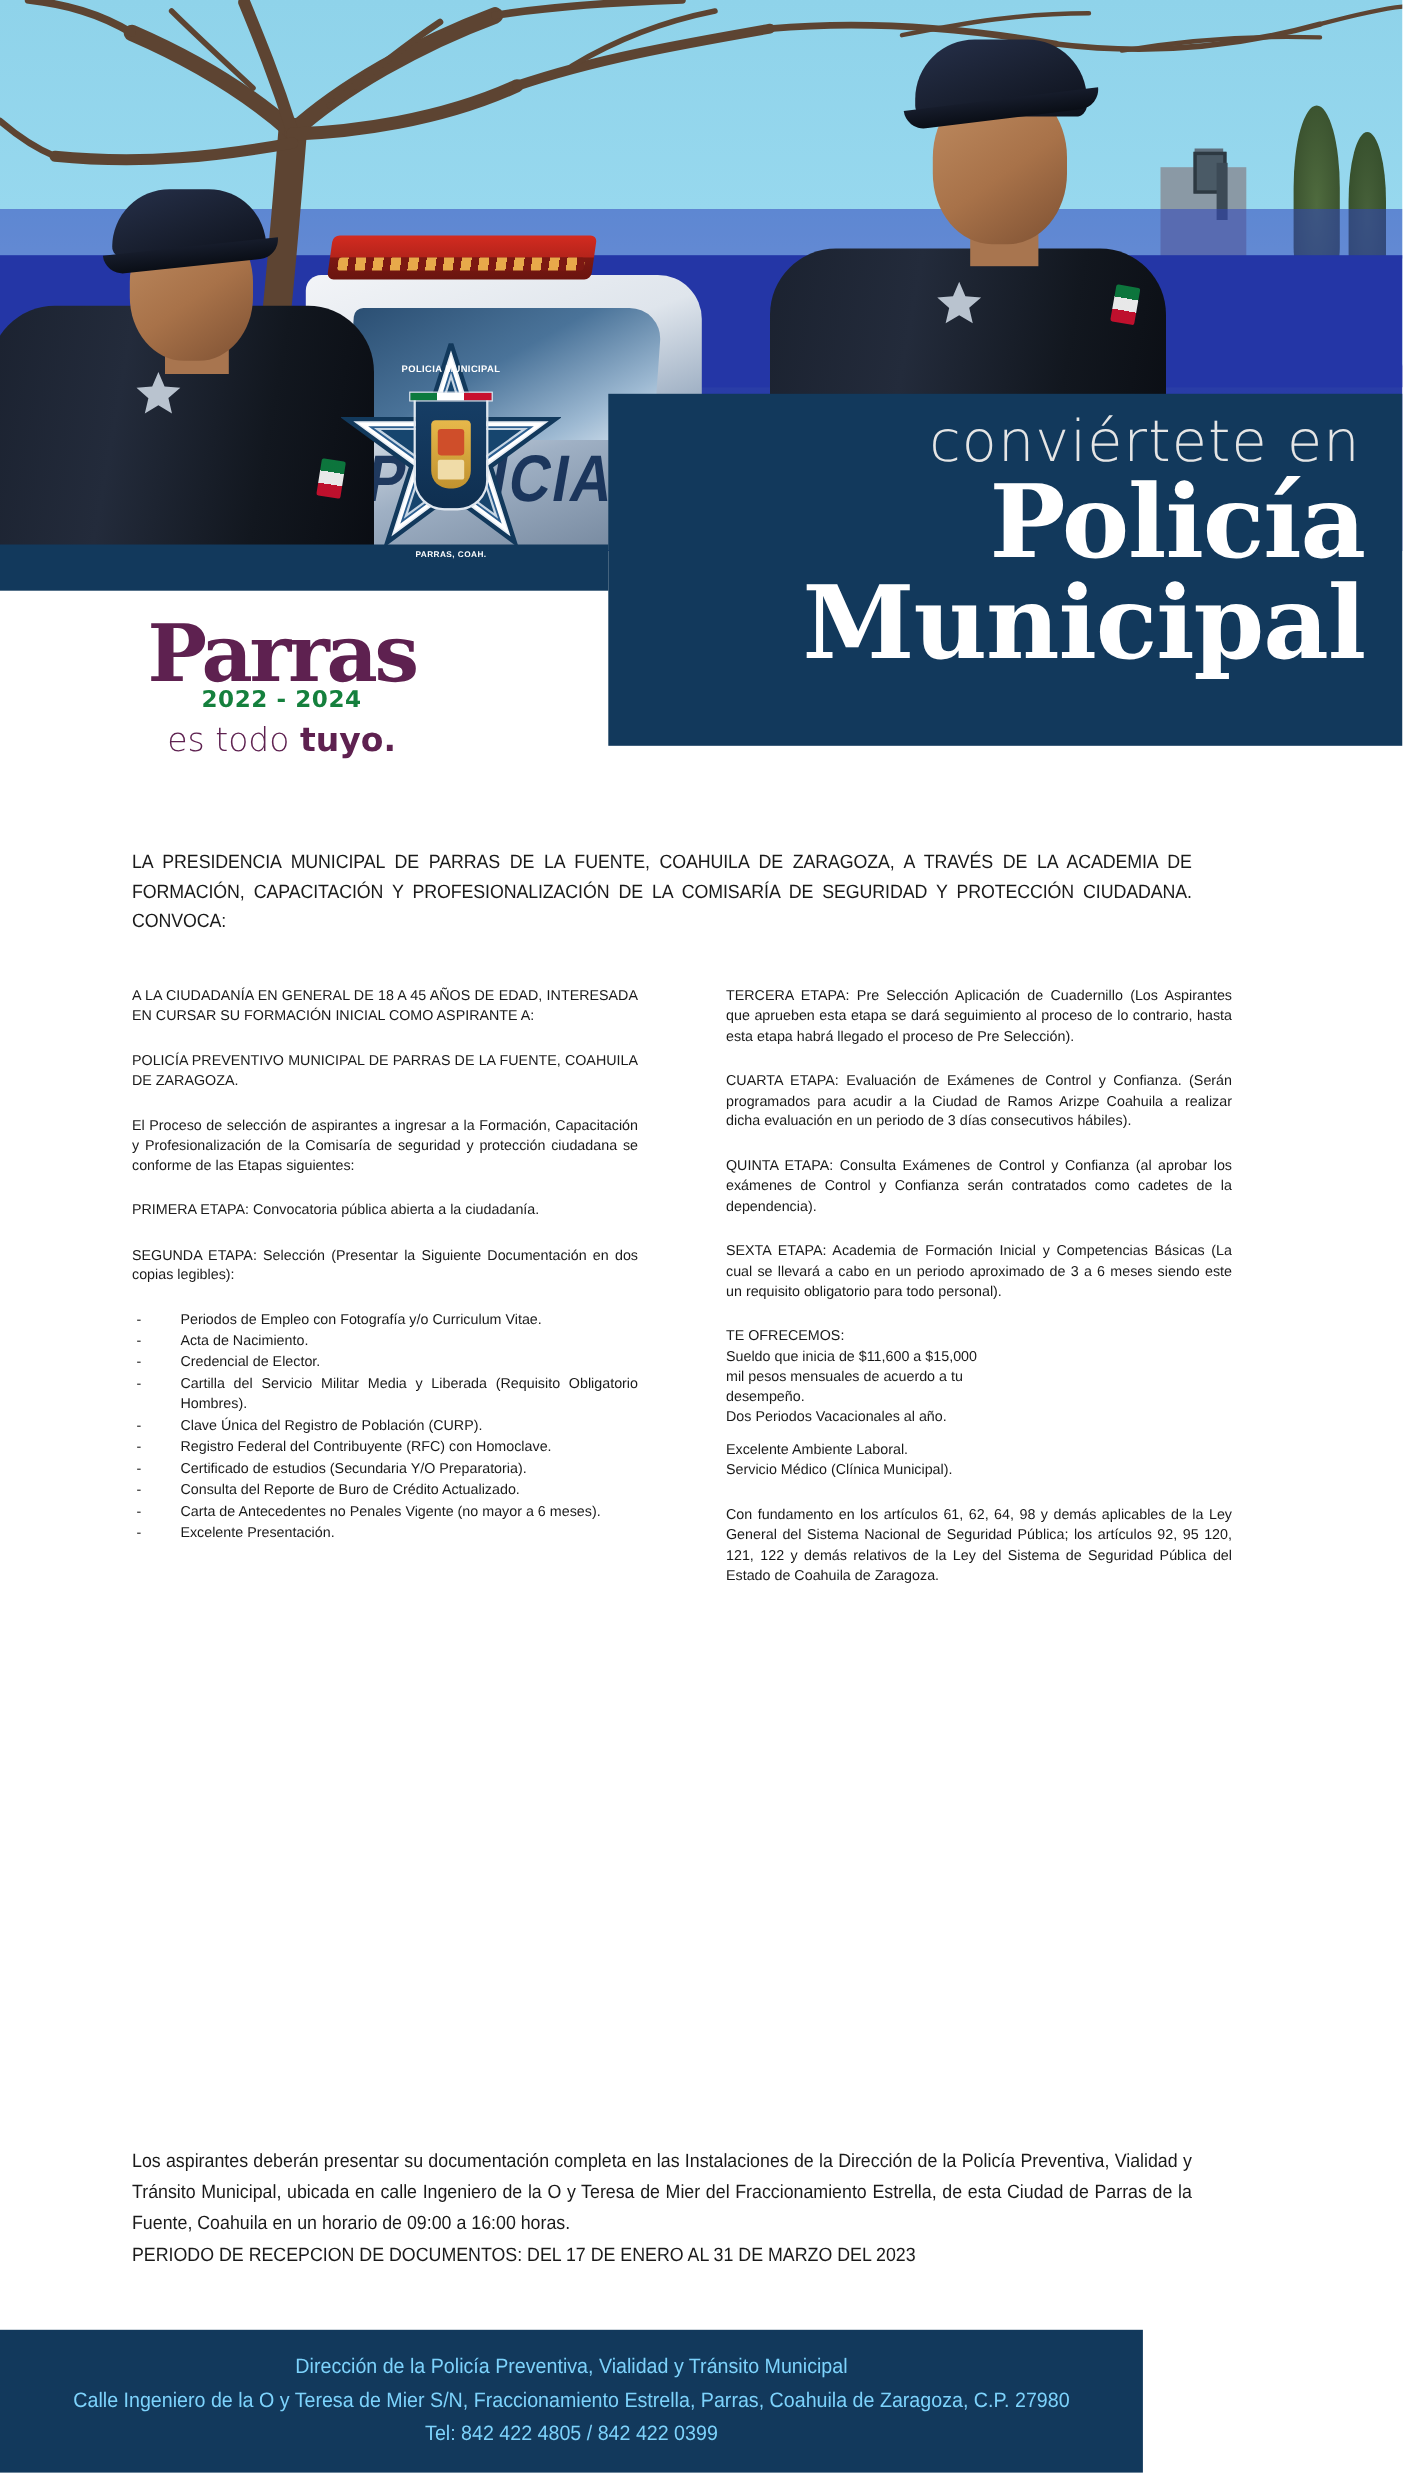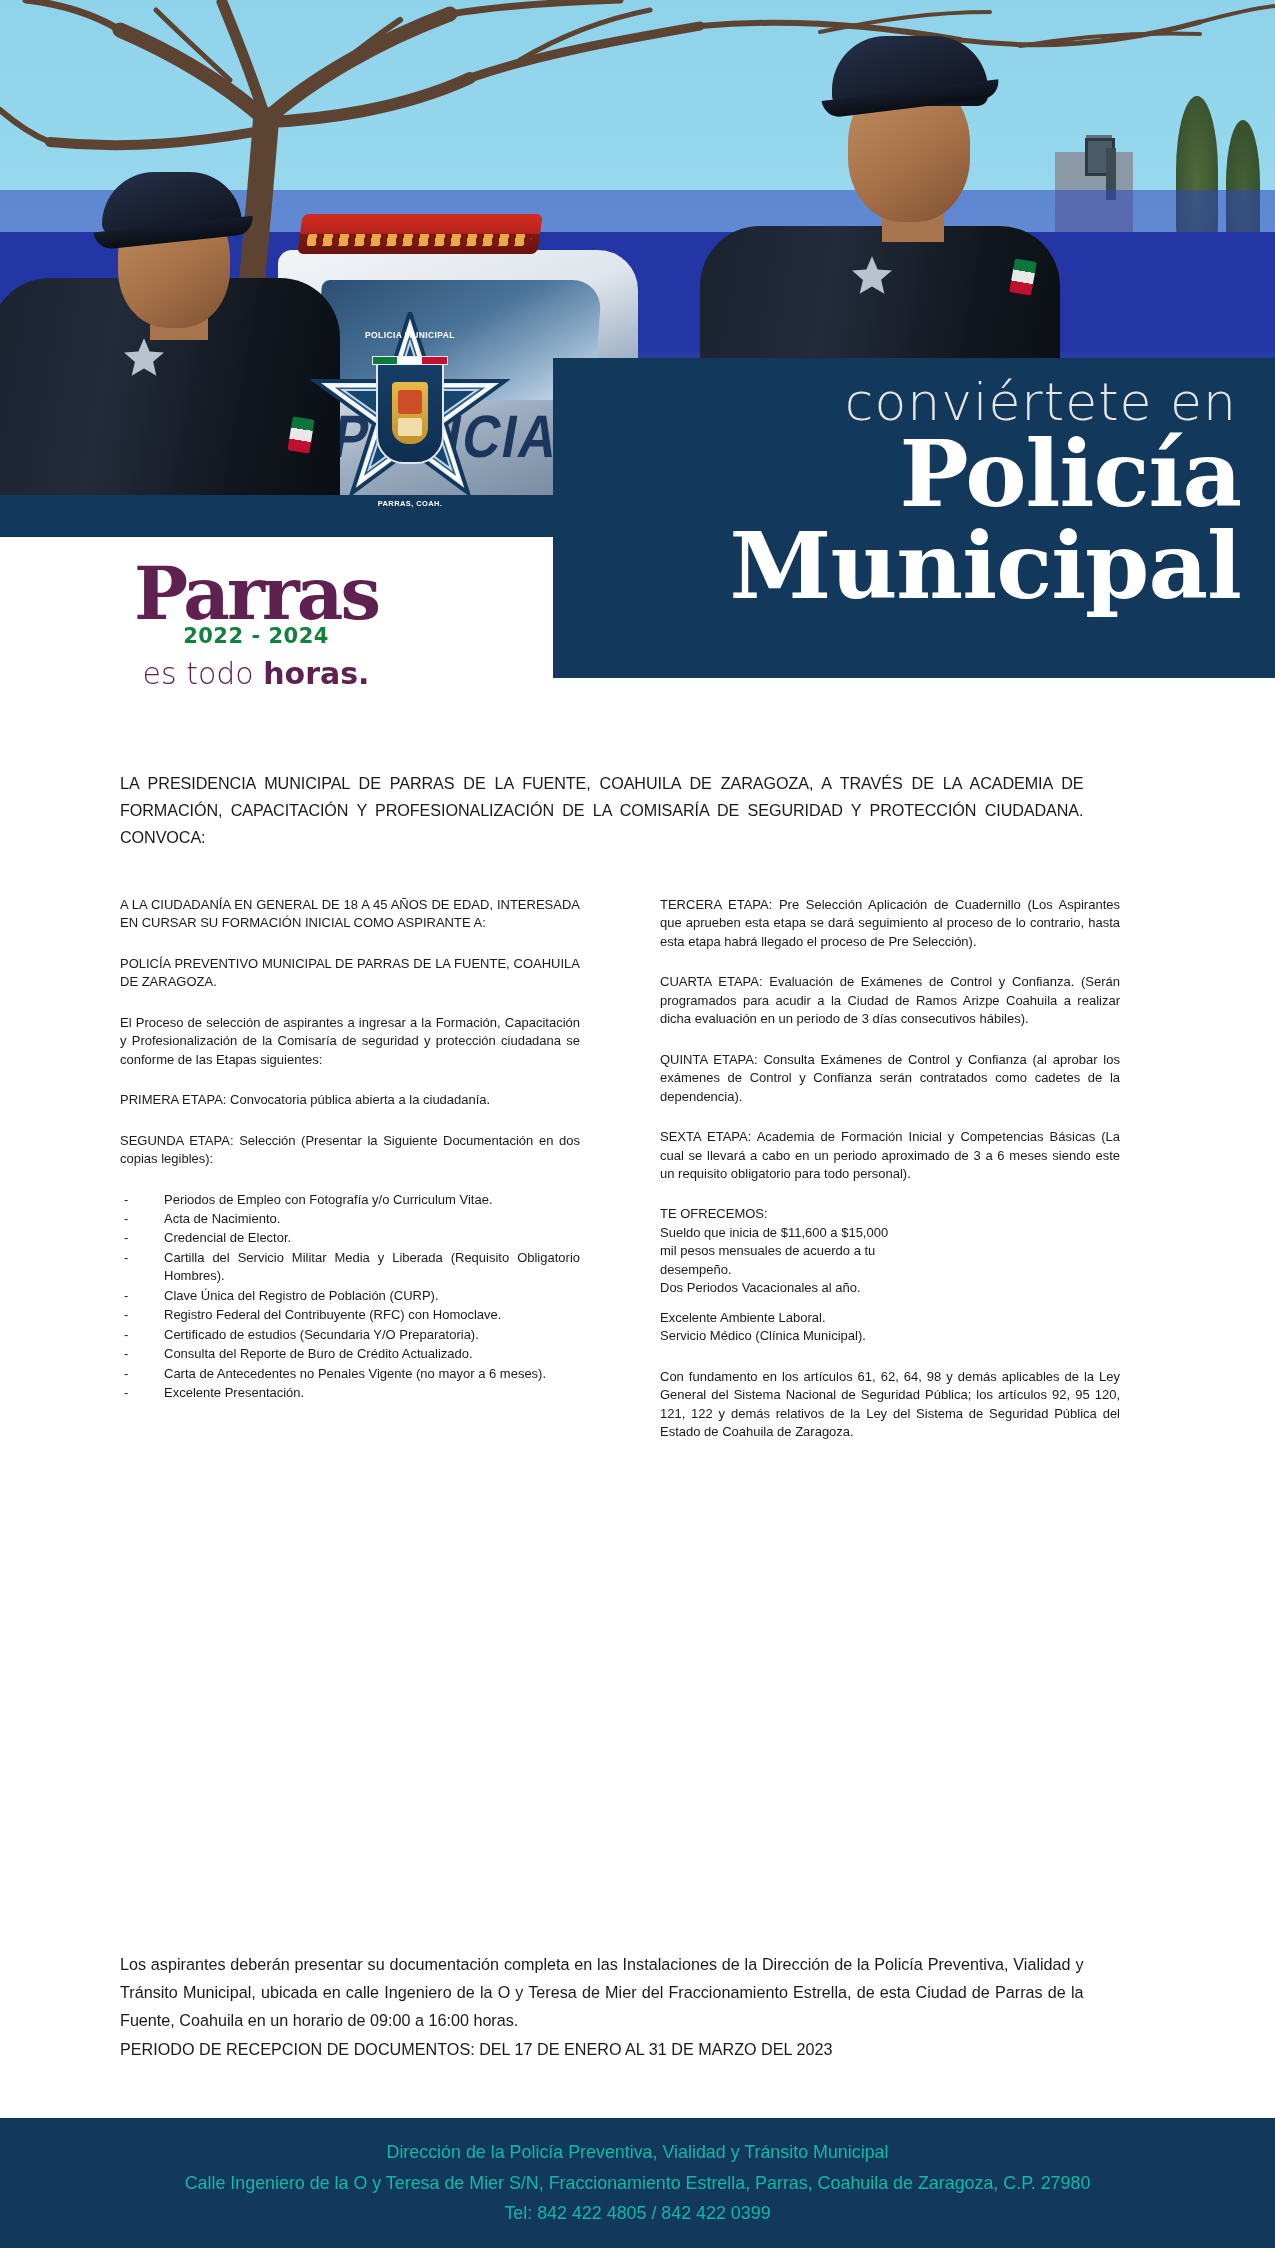--- a/index.html
+++ b/index.html
@@ -170,22 +170,22 @@
   .bottom-note {
     position:absolute; left:120px; top:1950px; width:1036px;
     font-family:"Liberation Sans Narrow","Liberation Sans",sans-serif;
     font-size:17.4px; line-height:1.62; text-align:justify;
     transform:scaleX(.93); transform-origin:left top;
   }
   .bottom-note .nojust { text-align:left; }
 
   
   .footer {
-    position:absolute; left:0; bottom:0; width:1275px; height:130px;
-    background:#12395c; color:#14b8a6; text-align:center;
+    position:absolute; left:0; bottom:0; width:1039px; height:130px;
+    background:#12395c; color:#7dd3fc; text-align:center;
     display:flex; flex-direction:column; justify-content:center; gap:6px;
     font-family:"Liberation Sans Narrow","Liberation Sans",sans-serif;
   }
   .footer div { font-size:19px; line-height:1.3; transform:scaleX(.94); }
 </style>
 </head>
 <body>
 
 <div class="hero">
   <div class="sky"></div>
@@ -272,21 +272,21 @@
   <div class="shield"></div>
   <div class="flagbar"></div>
   <div class="coat"></div>
   <div class="etext">POLICIA MUNICIPAL</div>
   <div class="etext2">PARRAS, COAH.</div>
 </div>
 
 <div class="parras-logo">
   <div class="parras-word">Parras</div>
   <div class="parras-years">2022 - 2024</div>
-  <div class="parras-tag"><span>es todo </span><b>horas.</b></div>
+  <div class="parras-tag"><span>es todo </span><b>tuyo.</b></div>
 </div>
 
 <div class="intro">LA PRESIDENCIA MUNICIPAL DE PARRAS DE LA FUENTE, COAHUILA DE ZARAGOZA, A TRAVÉS DE LA ACADEMIA DE FORMACIÓN, CAPACITACIÓN Y PROFESIONALIZACIÓN DE LA COMISARÍA DE SEGURIDAD Y PROTECCIÓN CIUDADANA. CONVOCA:</div>
 
 <div class="cols">
 
   <div class="col left">
     <p>A LA CIUDADANÍA EN GENERAL DE 18 A 45 AÑOS DE EDAD, INTERESADA EN CURSAR SU FORMACIÓN INICIAL COMO ASPIRANTE A:</p>
     <p>POLICÍA PREVENTIVO MUNICIPAL DE PARRAS DE LA FUENTE, COAHUILA DE ZARAGOZA.</p>
     <p>El Proceso de selección de aspirantes a ingresar a la Formación, Capacitación y Profesionalización de la Comisaría de seguridad y protección ciudadana se conforme de las Etapas siguientes:</p>

